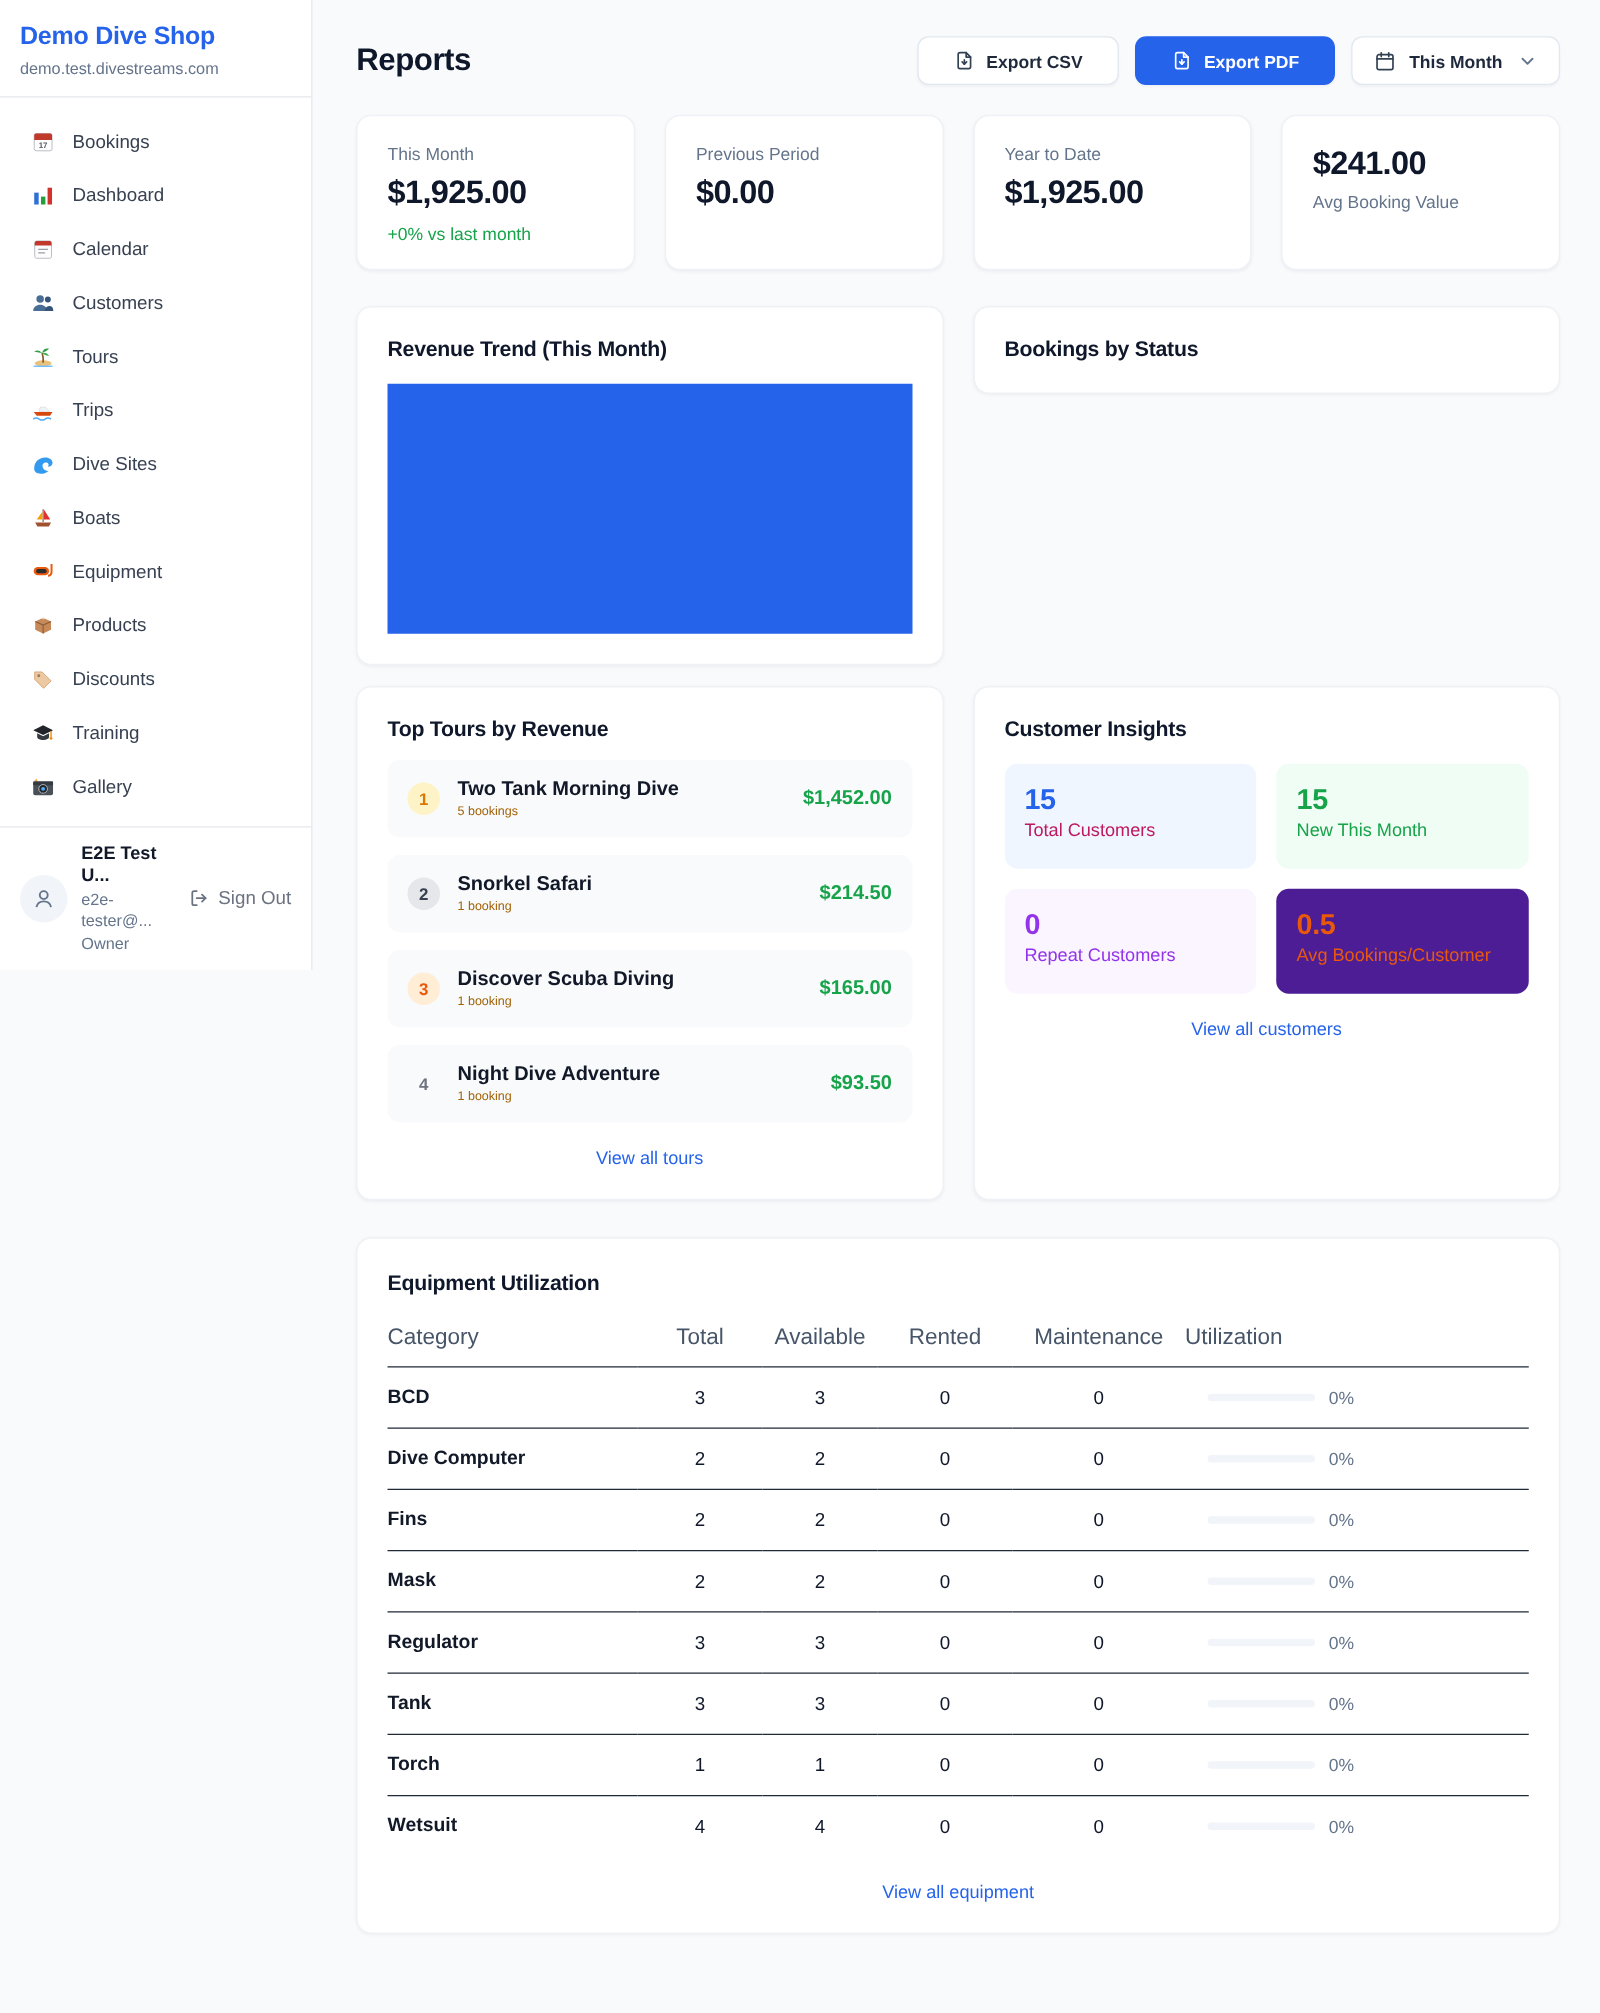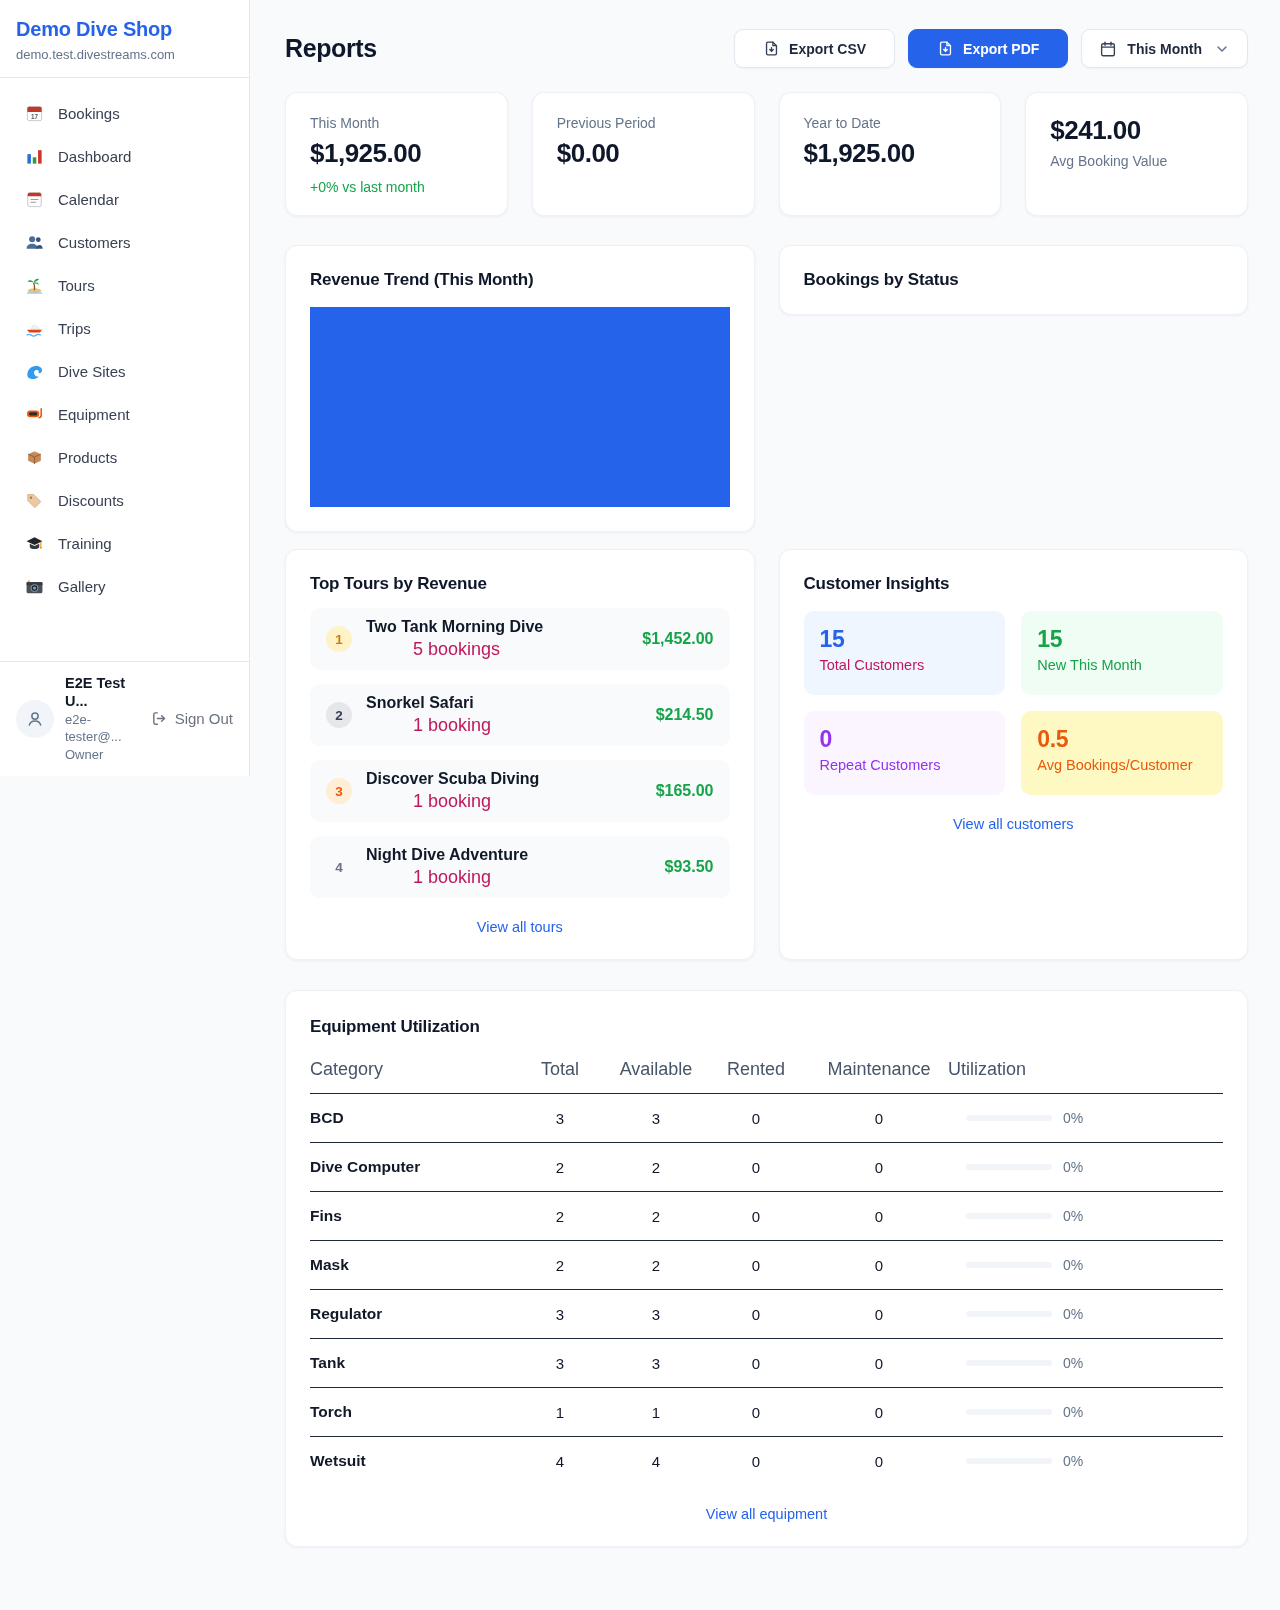--- a/index.html
+++ b/index.html
@@ -71,21 +71,21 @@
   .tour-item { margin-top:14px; background:#f9fafb; border-radius:10px; height:62px;
     display:flex; align-items:center; gap:14px; padding:0 16px; }
   .rank { width:26px; height:26px; border-radius:50%; flex:0 0 26px;
     display:flex; align-items:center; justify-content:center; font-size:13.5px; font-weight:bold; }
   .rank-1 { background:#fef3c7; color:#d97706; }
   .rank-2 { background:#e5e7eb; color:#374151; }
   .rank-3 { background:#ffedd5; color:#ea580c; }
   .rank-4 { background:transparent; color:#6b7280; }
   .tour-info { min-width:0; }
   .tour-name { font-size:16px; font-weight:bold; color:#111827; }
-  .tour-bookings { font-size:18px; color:#be185d; margin-top:3px;margin-left:47px; }
+  .tour-bookings { font-size:10px; color:#a16207; margin-top:3px; }
   .tour-price { margin-left:auto; font-size:16px; font-weight:bold; color:#16a34a; white-space:nowrap; }
   .view-link { display:block; text-align:center; margin-top:21px; color:#2563eb;
     font-size:14.5px; text-decoration:none; cursor:pointer; }
   .insights-card { padding:24px; }
   .tiles-grid { display:grid; grid-template-columns:1fr 1fr; gap:16px; margin-top:17px; }
   .tile { border-radius:10px; padding:15px 16px; height:84px; }
   .tile-value { font-size:23px; font-weight:bold; letter-spacing:-0.3px; }
   .tile-label { font-size:14.5px; margin-top:4px; }
   
   .equipment-card { padding:26px 24px 24px 24px; }
@@ -177,20 +177,31 @@
         </span>
        <span class="nav-label">Trips</span>
      </div>
       <div class="nav-item">
        <span class="nav-icon">
           <svg width="19" height="19" viewBox="0 0 24 24">
             <path d="M3 17c-.5-7 4.5-12 11-12 4.5 0 7.5 2.3 7.5 5.3 0 2.2-2 4.2-4.5 4 1.2-2 .3-4.3-2-4.3-3 0-4.3 2.4-3.2 5.4.8 2.2 3.2 3.3 5.6 3.2-2.2 1.9-5 2.9-8 2.9-3.6 0-6.2-1.8-6.4-4.5z" fill="#339af0"></path>
           </svg>
         </span>
        <span class="nav-label">Dive Sites</span>
+     </div>
+      <div class="nav-item">
+       <span class="nav-icon">
+          <svg width="19" height="19" viewBox="0 0 24 24">
+            <path d="M12 3v13" stroke="#8d6e63" stroke-width="1.3"></path>
+            <path d="M12.8 3.2l6.4 10.3h-6.4z" fill="#e03131"></path>
+            <path d="M11.2 5.5l-5.7 8h5.7z" fill="#f59f00"></path>
+            <path d="M4 16.5h16l-2.2 4H6.2z" fill="#a0522d"></path>
+          </svg>
+        </span>
+       <span class="nav-label">Boats</span>
      </div>
       <div class="nav-item">
        <span class="nav-icon">
           <svg width="19" height="19" viewBox="0 0 24 24">
             <rect x="2.5" y="7" width="15.5" height="8.5" rx="4.2" fill="#e8590c"></rect>
             <rect x="5" y="9.2" width="10.5" height="4.2" rx="2.1" fill="#2b2b2b"></rect>
             <path d="M20.5 4v8.5a3.5 3.5 0 0 1-3.5 3.5" stroke="#e8590c" stroke-width="2" fill="none"></path>
           </svg>
         </span>
        <span class="nav-label">Equipment</span>
@@ -380,21 +391,21 @@
        <div class="tile-label" style="color: #be185d;">Total Customers</div>
      </div>
           <div class="tile" style="background: rgb(240, 253, 244);">
        <div class="tile-value" style="color: rgb(22, 163, 74);">15</div>
        <div class="tile-label" style="color: rgb(22, 163, 74);">New This Month</div>
      </div>
           <div class="tile" style="background: rgb(250, 245, 255);">
        <div class="tile-value" style="color: rgb(147, 51, 234);">0</div>
        <div class="tile-label" style="color: rgb(147, 51, 234);">Repeat Customers</div>
      </div>
-          <div class="tile" style="background: #fef9c3;">
+          <div class="tile" style="background: #4c1d95;">
        <div class="tile-value" style="color: rgb(234, 88, 12);">0.5</div>
        <div class="tile-label" style="color: rgb(234, 88, 12);">Avg Bookings/Customer</div>
      </div>
         </div>
       <a class="view-link">View all customers</a>
     </section>
   </div>
 
   <section class="card equipment-card">
     <h2 class="section-title">Equipment Utilization</h2>

